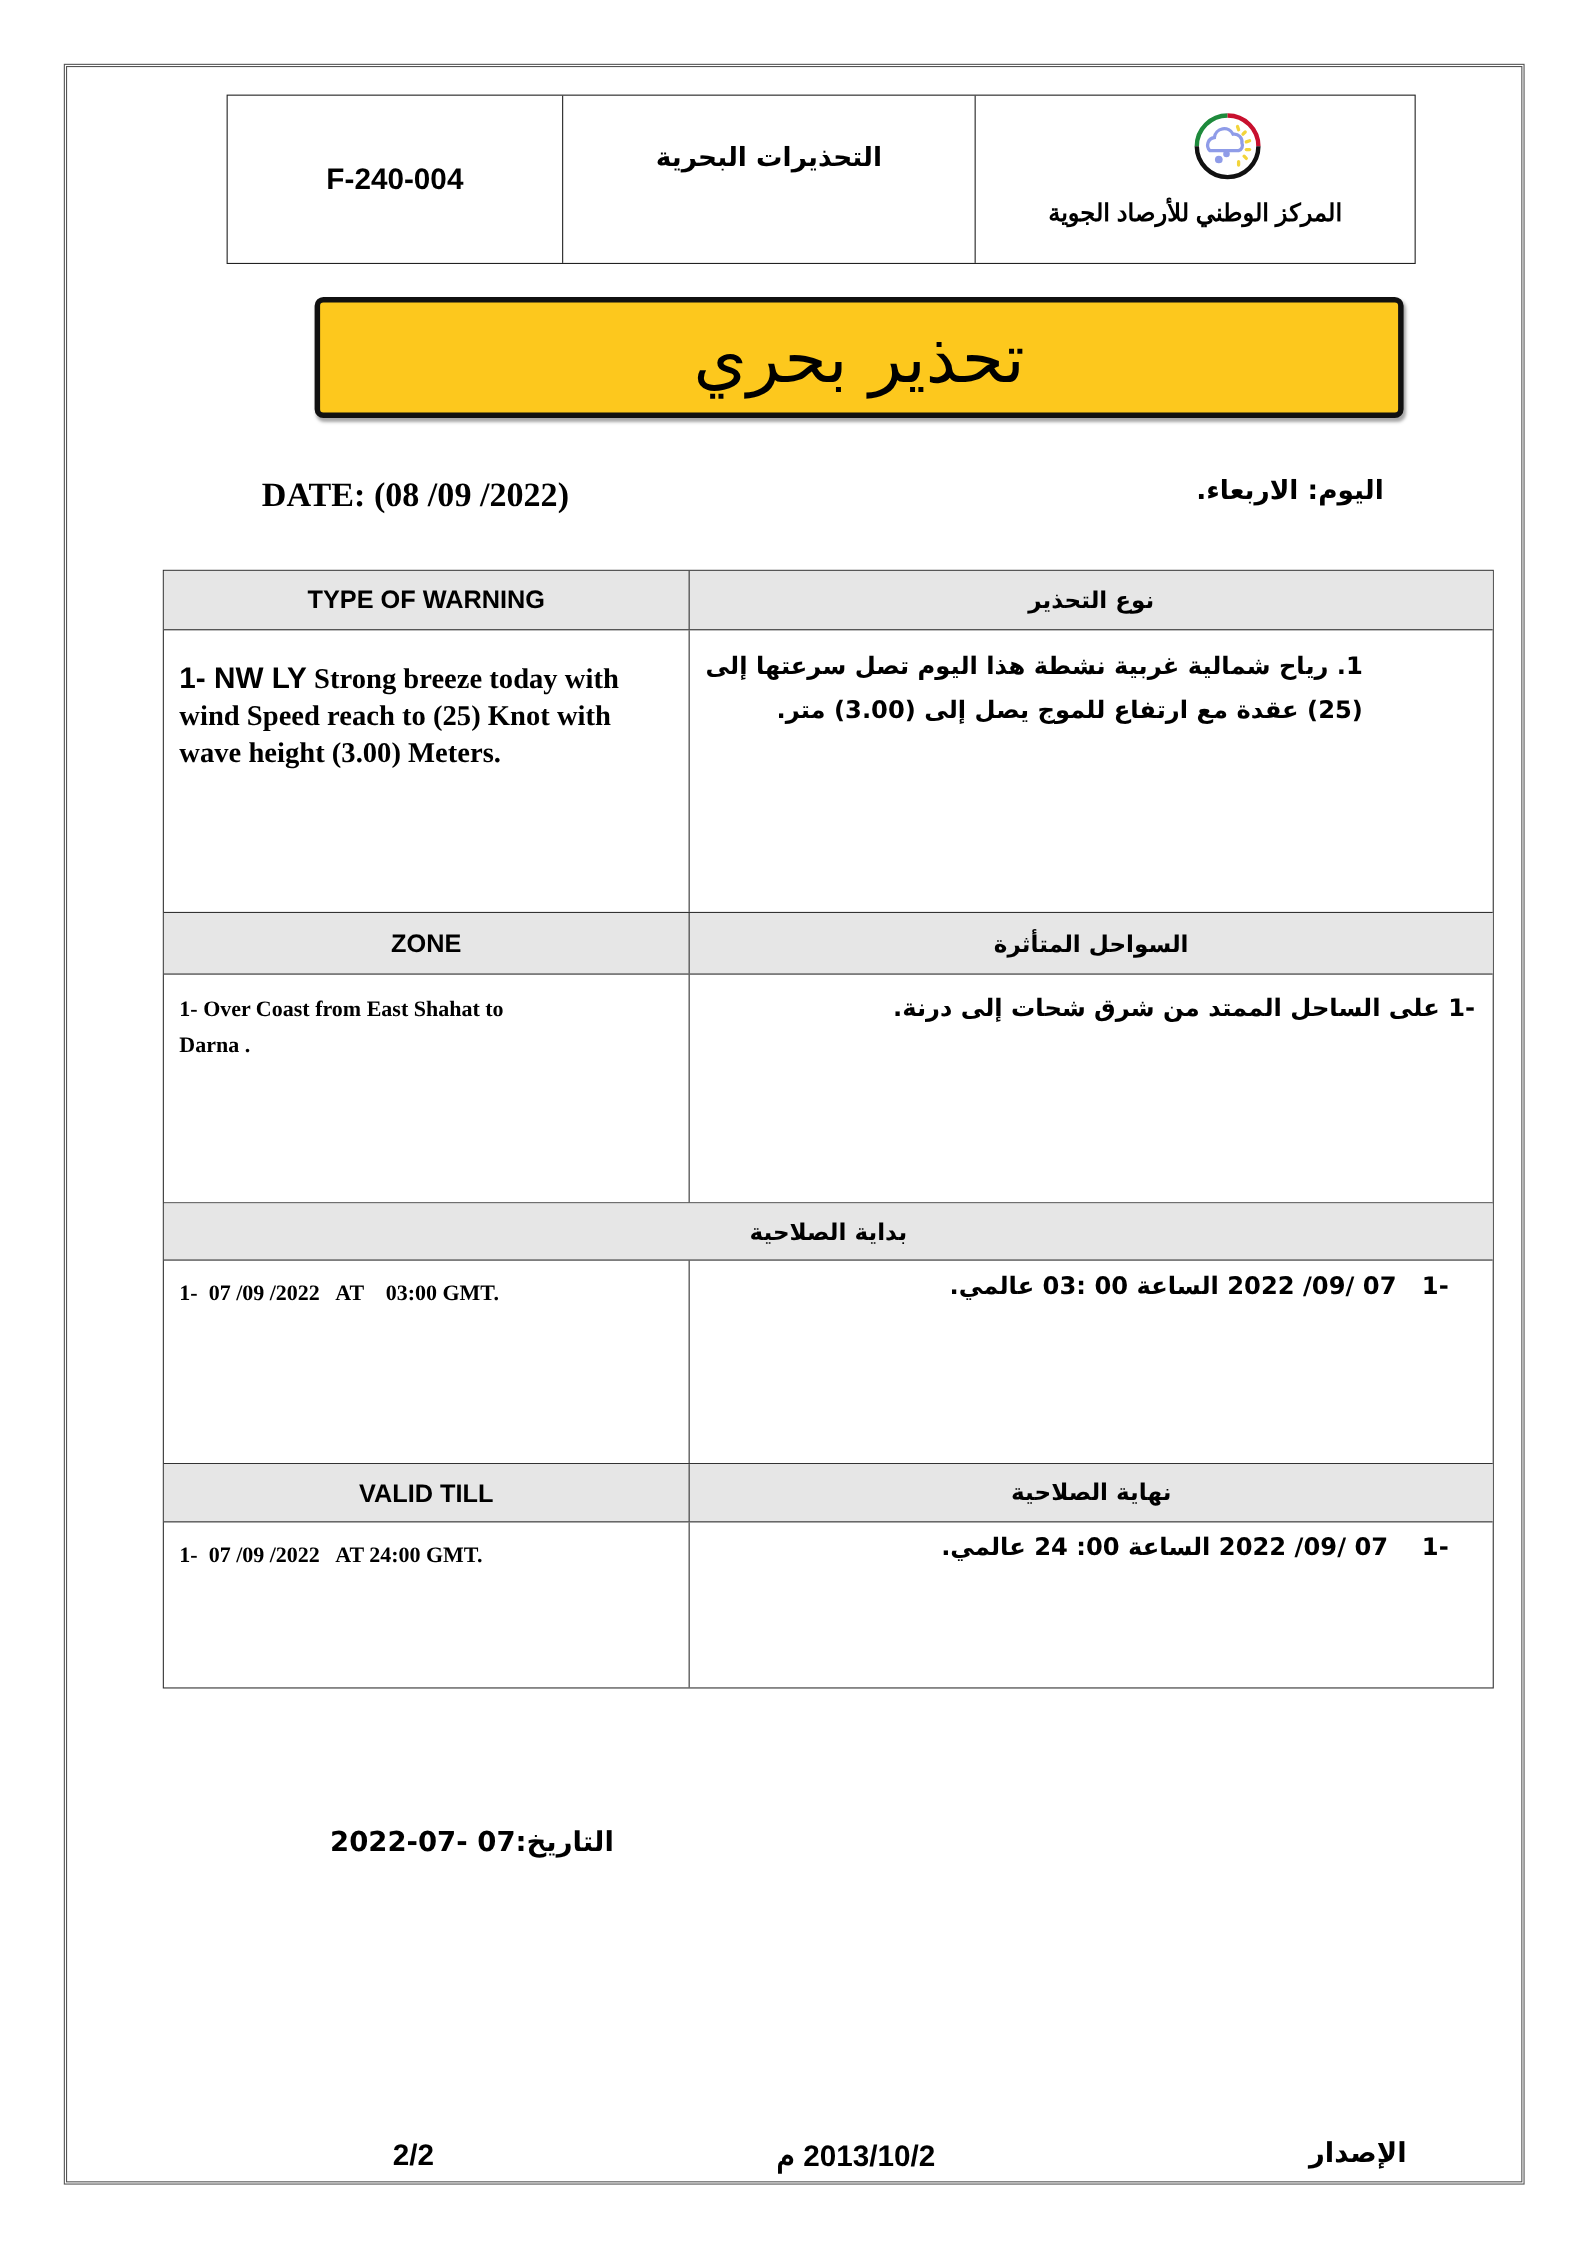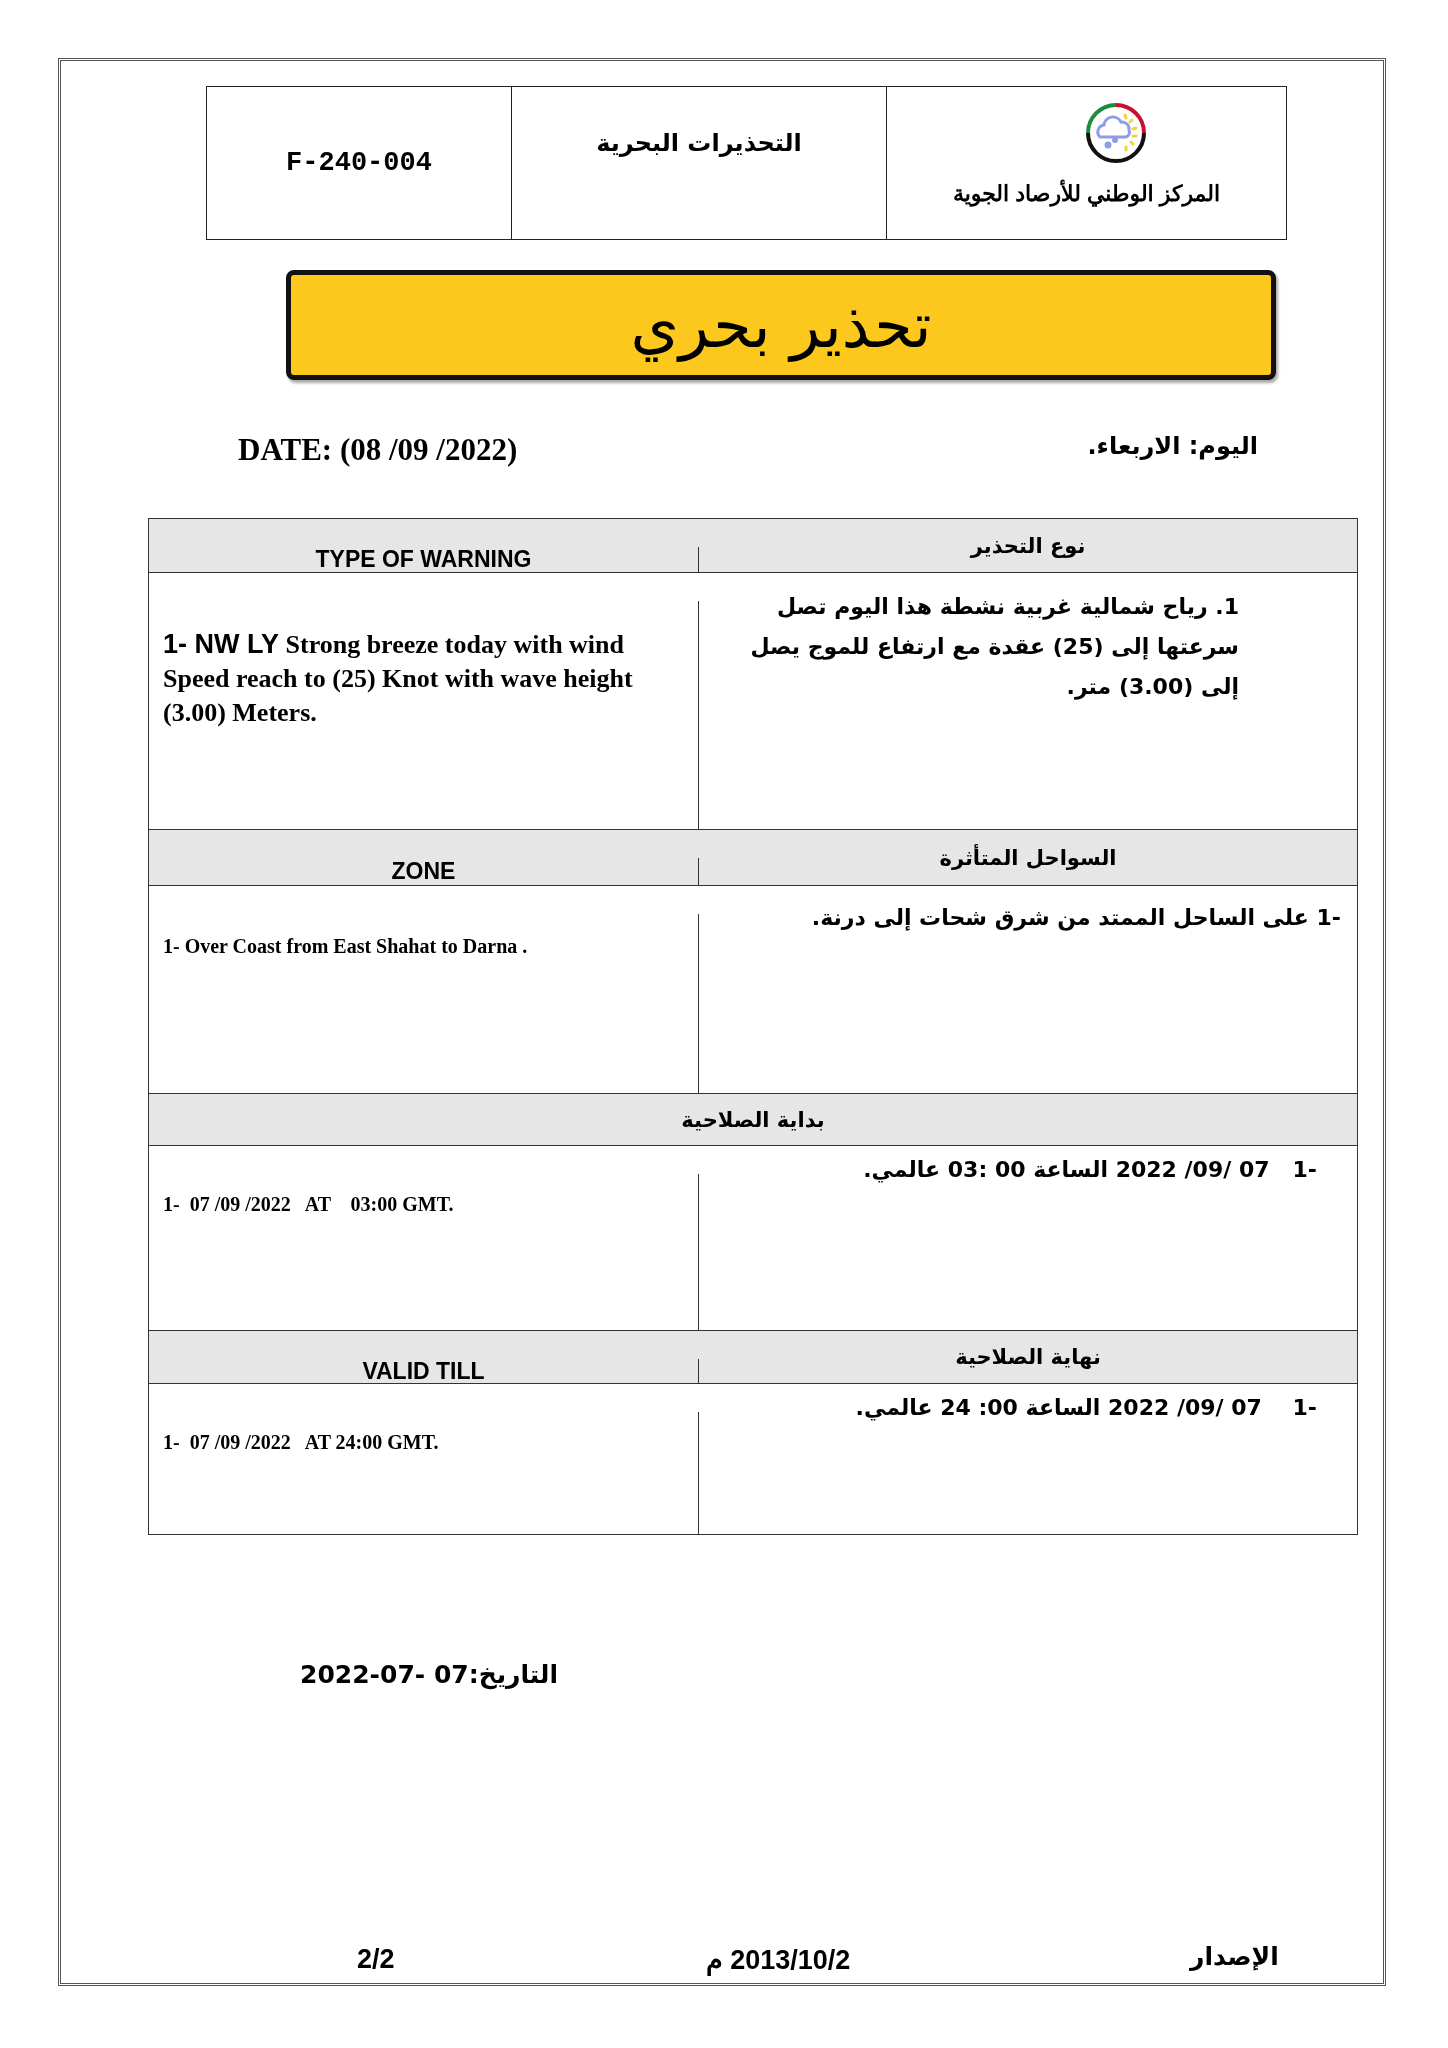--- a/index.html
+++ b/index.html
@@ -5,41 +5,41 @@
   html, body { margin:0; padding:0; background:#ffffff; }
   body { width:1448px; height:2048px; position:relative; overflow:hidden; color:#000; }
   .page-border {
     position:absolute; left:58px; top:58px; width:1328px; height:1928px;
     border:3px double #555; box-sizing:border-box;
   }
   
   .hdr { position:absolute; left:206px; top:86px; width:1081px; height:154px; border:1.5px solid #222; box-sizing:border-box; display:flex; }
   .hdr-cell { height:100%; box-sizing:border-box; position:relative; }
   .hdr-code { width:305px; border-right:1.5px solid #222; display:flex; align-items:center; justify-content:center;
-    font-family:Liberation Mono, monospace; font-weight:bold; font-size:27px; }
+    font-family:Liberation Sans, sans-serif; font-weight:bold; font-size:27px; }
   .hdr-title { width:375px; border-right:1.5px solid #222; text-align:center;
     font-family:"DejaVu Sans", sans-serif; font-weight:bold; font-size:24px; padding-top:42px; direction:rtl; }
   .hdr-org { flex:1; text-align:center; }
   .logo { position:absolute; left:195px; top:12px; width:68px; height:68px; }
   .org-name { position:absolute; left:0; right:0; top:94px; text-align:center; direction:rtl;
     font-family:Liberation Sans, sans-serif; font-weight:bold; font-size:22px; }
   
   .banner { position:absolute; left:286px; top:270px; width:990px; height:110px; background:#fdc81d;
     border:5px solid #111; border-radius:8px; box-sizing:border-box; display:flex; align-items:center; justify-content:center;
     box-shadow:2px 3px 3px rgba(0,0,0,0.35); }
   .banner span { font-family:"DejaVu Sans", sans-serif; font-weight:normal; font-size:62px; direction:rtl; letter-spacing:6px; }
   
   .date-en { position:absolute; left:238px; top:432px; font-family:"Liberation Serif", serif; font-weight:bold; font-size:31px; }
   .day-ar { position:absolute; right:190px; top:432px; direction:rtl; font-family:"DejaVu Sans", sans-serif; font-weight:bold; font-size:24px; }
   
   .tbl { position:absolute; left:148px; top:518px; width:1210px; border:1.5px solid #333; box-sizing:border-box; }
   .row { display:flex; border-bottom:1.5px solid #333; box-sizing:border-box; }
   .row:last-child { border-bottom:none; }
   .cell { box-sizing:border-box; position:relative; }
-  .cell.en { width:550px; border-right:1.5px solid #333;margin-top:28px; }
+  .cell.en { width:478px; border-right:1.5px solid #333; }
   .cell.ar { flex:1; direction:rtl; }
   .row.head { background:#e6e6e6; }
   .row.head .cell { display:flex; align-items:center; justify-content:center; font-weight:bold; }
   .row.head .cell.en { font-family:"Liberation Sans", sans-serif; font-size:23px; }
   .row.head .cell.ar { font-family:"DejaVu Sans", sans-serif; font-size:21px; }
   .body-en { position:absolute; left:14px; right:20px; font-weight:bold; }
   .body-ar { position:absolute; right:32px; left:20px; font-weight:bold; font-family:"DejaVu Sans", sans-serif; }
   .serif { font-family:"Liberation Serif", serif; font-size:26px; line-height:34px; }
   .sans { font-family:Liberation Serif, serif; font-size:20px; line-height:32px; }
   .sans-b { font-family:"Liberation Sans", sans-serif; }

